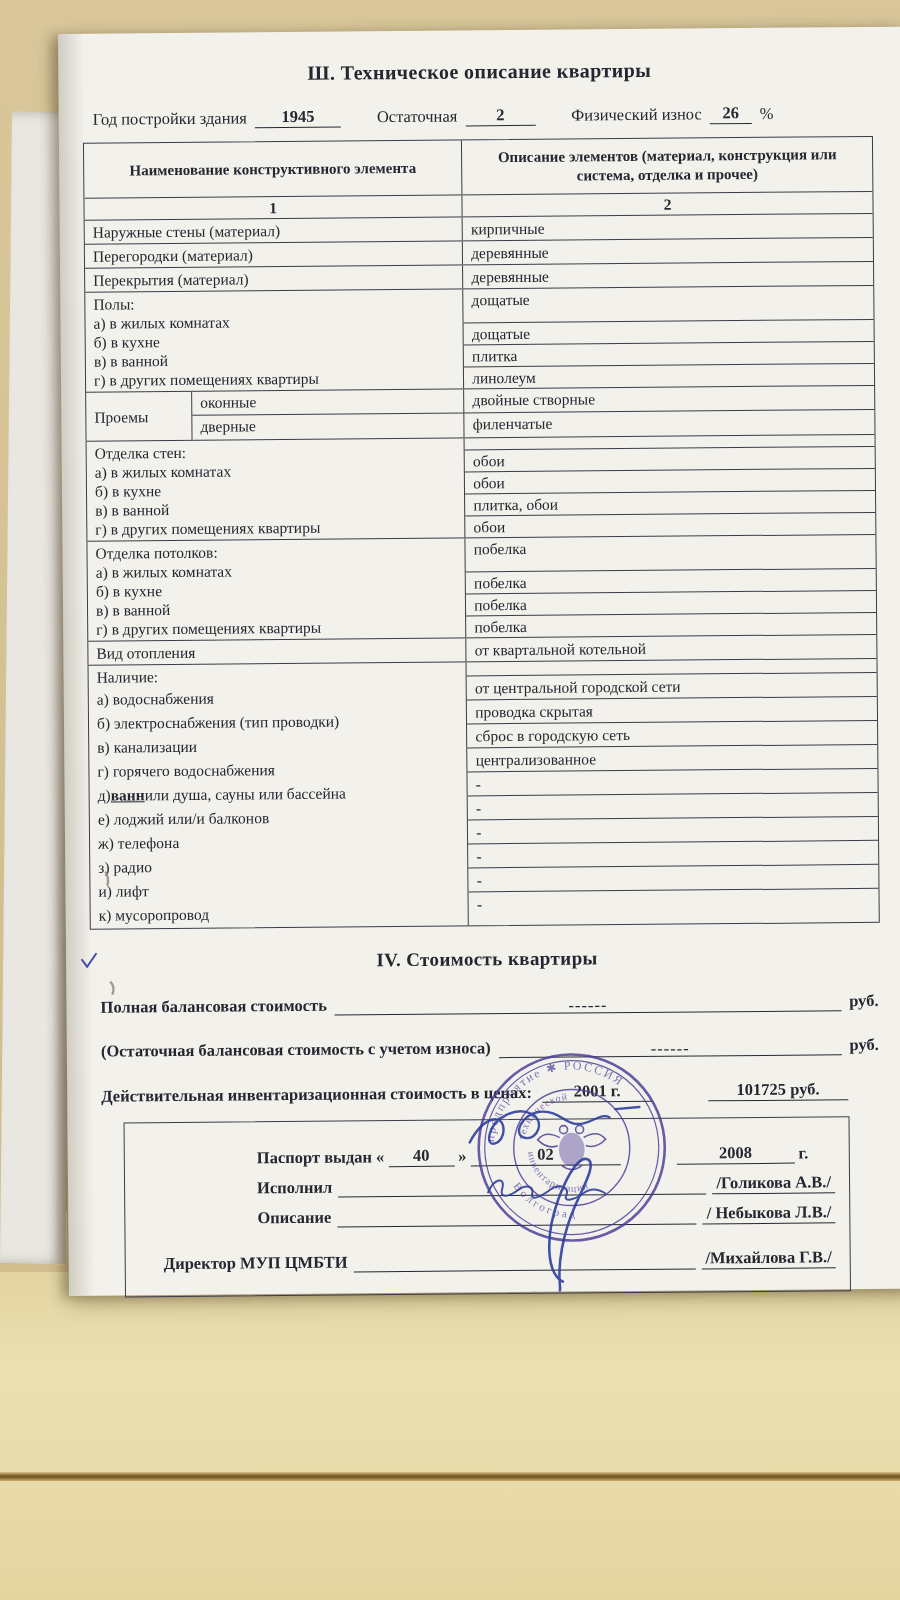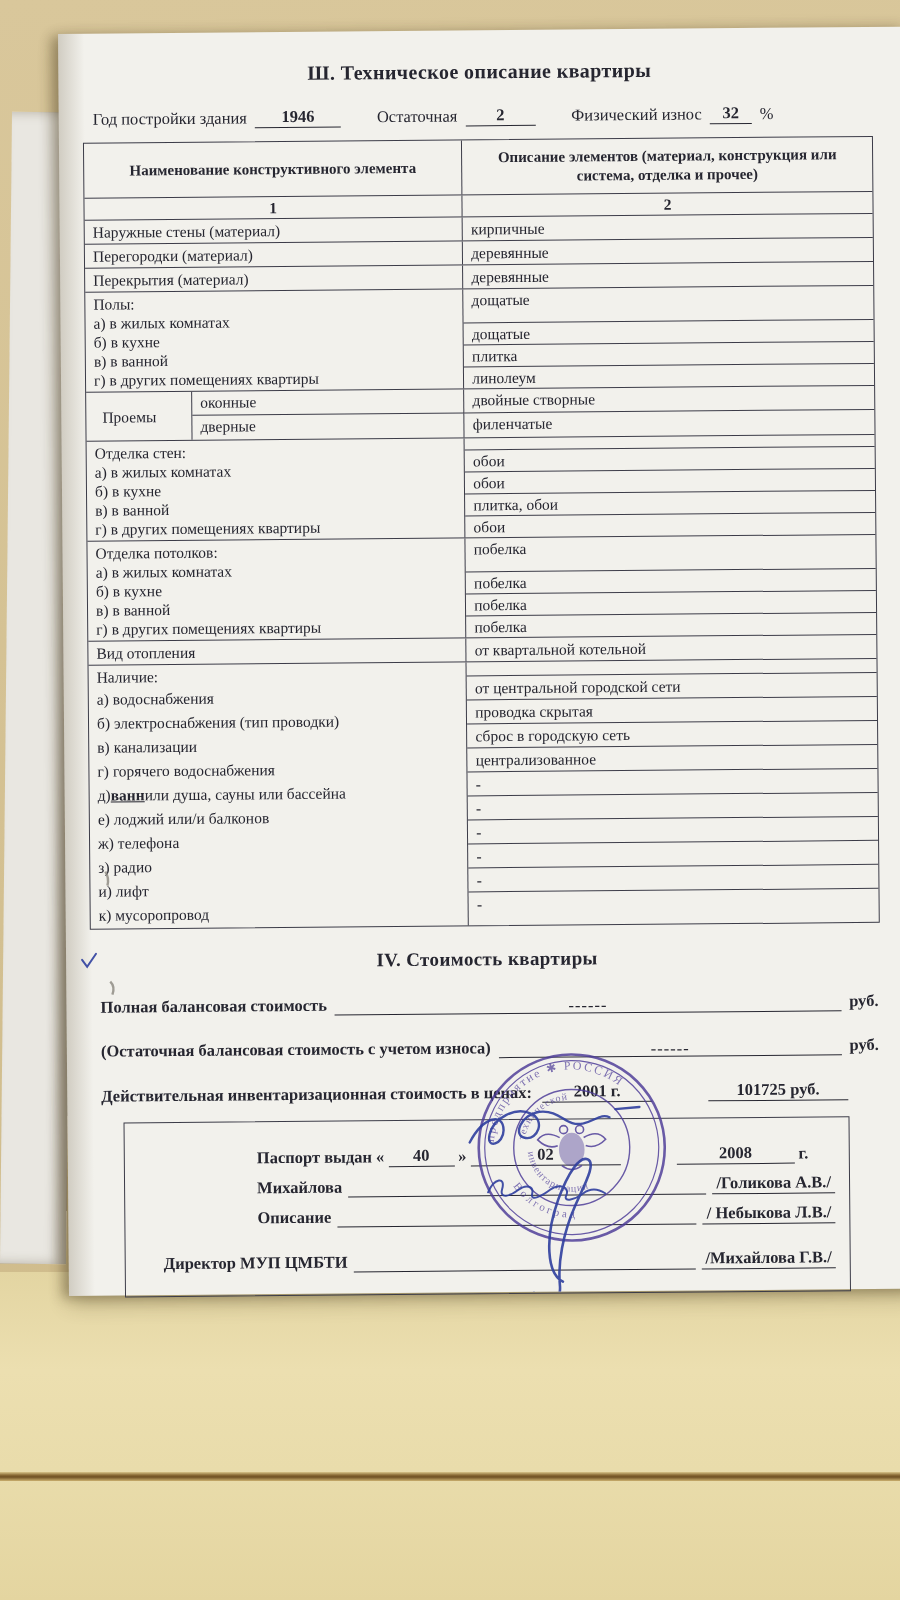--- a/index.html
+++ b/index.html
@@ -37,21 +37,21 @@
   .tnum>div{text-align:center; font-weight:bold; padding:1px 0;}
   .tnum>div:first-child{border-right:1.4px solid var(--bd);}
   .trow{display:grid; grid-template-columns:48% 52%; border-top:1.3px solid var(--bd);}
   .lcell{padding:2px 8px; border-right:1.3px solid var(--bd);}
   .rcell{padding:2px 8px;}
   .rstack{display:flex; flex-direction:column; align-items:stretch;}
   .rstack>div{padding:1px 8px; border-bottom:1.3px solid var(--bd);}
   .rstack>div:last-child{border-bottom:none; flex:1;}
   .f2{flex:2;} .f1{flex:1;} .sp{flex:1;}
   .openings{display:grid; grid-template-columns:106px calc(48% - 106px) 52%; grid-template-rows:24px 24px; border-top:1.3px solid var(--bd);}
-  .op-title{grid-row:1/3; grid-column:1; border-right:1.3px solid var(--bd); display:flex; align-items:center; padding-left:16px;}
+  .op-title{grid-row:1/3; grid-column:1; border-right:1.3px solid var(--bd); display:flex; align-items:center; padding-left:8px;}
   .op-c2{grid-column:2; border-right:1.3px solid var(--bd); padding:1px 8px;}
   .op-c3{grid-column:3; padding:1px 8px;}
   .op-r1{grid-row:1; border-bottom:1.3px solid var(--bd);}
   .op-r2{grid-row:2;}
   .p-title{height:19px;}
   .p-item{height:24px; display:flex; align-items:center;}
   .pr-sp{height:14px;}
   .pr-cell{height:24px; line-height:22px;}
   .uword{text-decoration:underline;font-weight:bold;}
 
@@ -82,29 +82,29 @@
 <div class="left-page"></div>
 
 <div class="page">
   <div class="inner">
 
     <div class="title">Ш. Техническое описание квартиры</div>
 
     <div class="fields">
       <div class="field">
         <span>Год постройки здания</span>
-        <span class="fval w86">1946</span>
+        <span class="fval w86">1945</span>
       </div>
       <div class="field">
         <span>Остаточная</span>
         <span class="fval w70">2</span>
       </div>
       <div class="field">
         <span>Физический износ</span>
-        <span class="fval w46">32</span>
+        <span class="fval w46">26</span>
         <span>%</span>
       </div>
     </div>
 
     <div class="table">
       <div class="thead">
         <div>Наименование конструктивного элемента</div>
         <div>Описание элементов (материал, конструкция или система, отделка и прочее)</div>
       </div>
       <div class="tnum">
@@ -245,21 +245,21 @@
         <span>Паспорт выдан</span>
         <span class="qm">«</span>
         <span class="uval du">40</span>
         <span class="qm">»</span>
         <span class="uval mu">02</span>
         <span class="gap40"></span>
         <span class="uval yu">2008</span>
         <span class="qm">г.</span>
       </div>
       <div class="p-row ind1">
-        <span>Михайлова</span>
+        <span>Исполнил</span>
         <span class="fill"></span>
         <span class="sig-name">/Голикова А.В./</span>
       </div>
       <div class="p-row ind1">
         <span>Описание</span>
         <span class="fill"></span>
         <span class="sig-name">/ Небыкова Л.В./</span>
       </div>
       <div class="p-row ind2">
         <span>Директор МУП ЦМБТИ</span>

